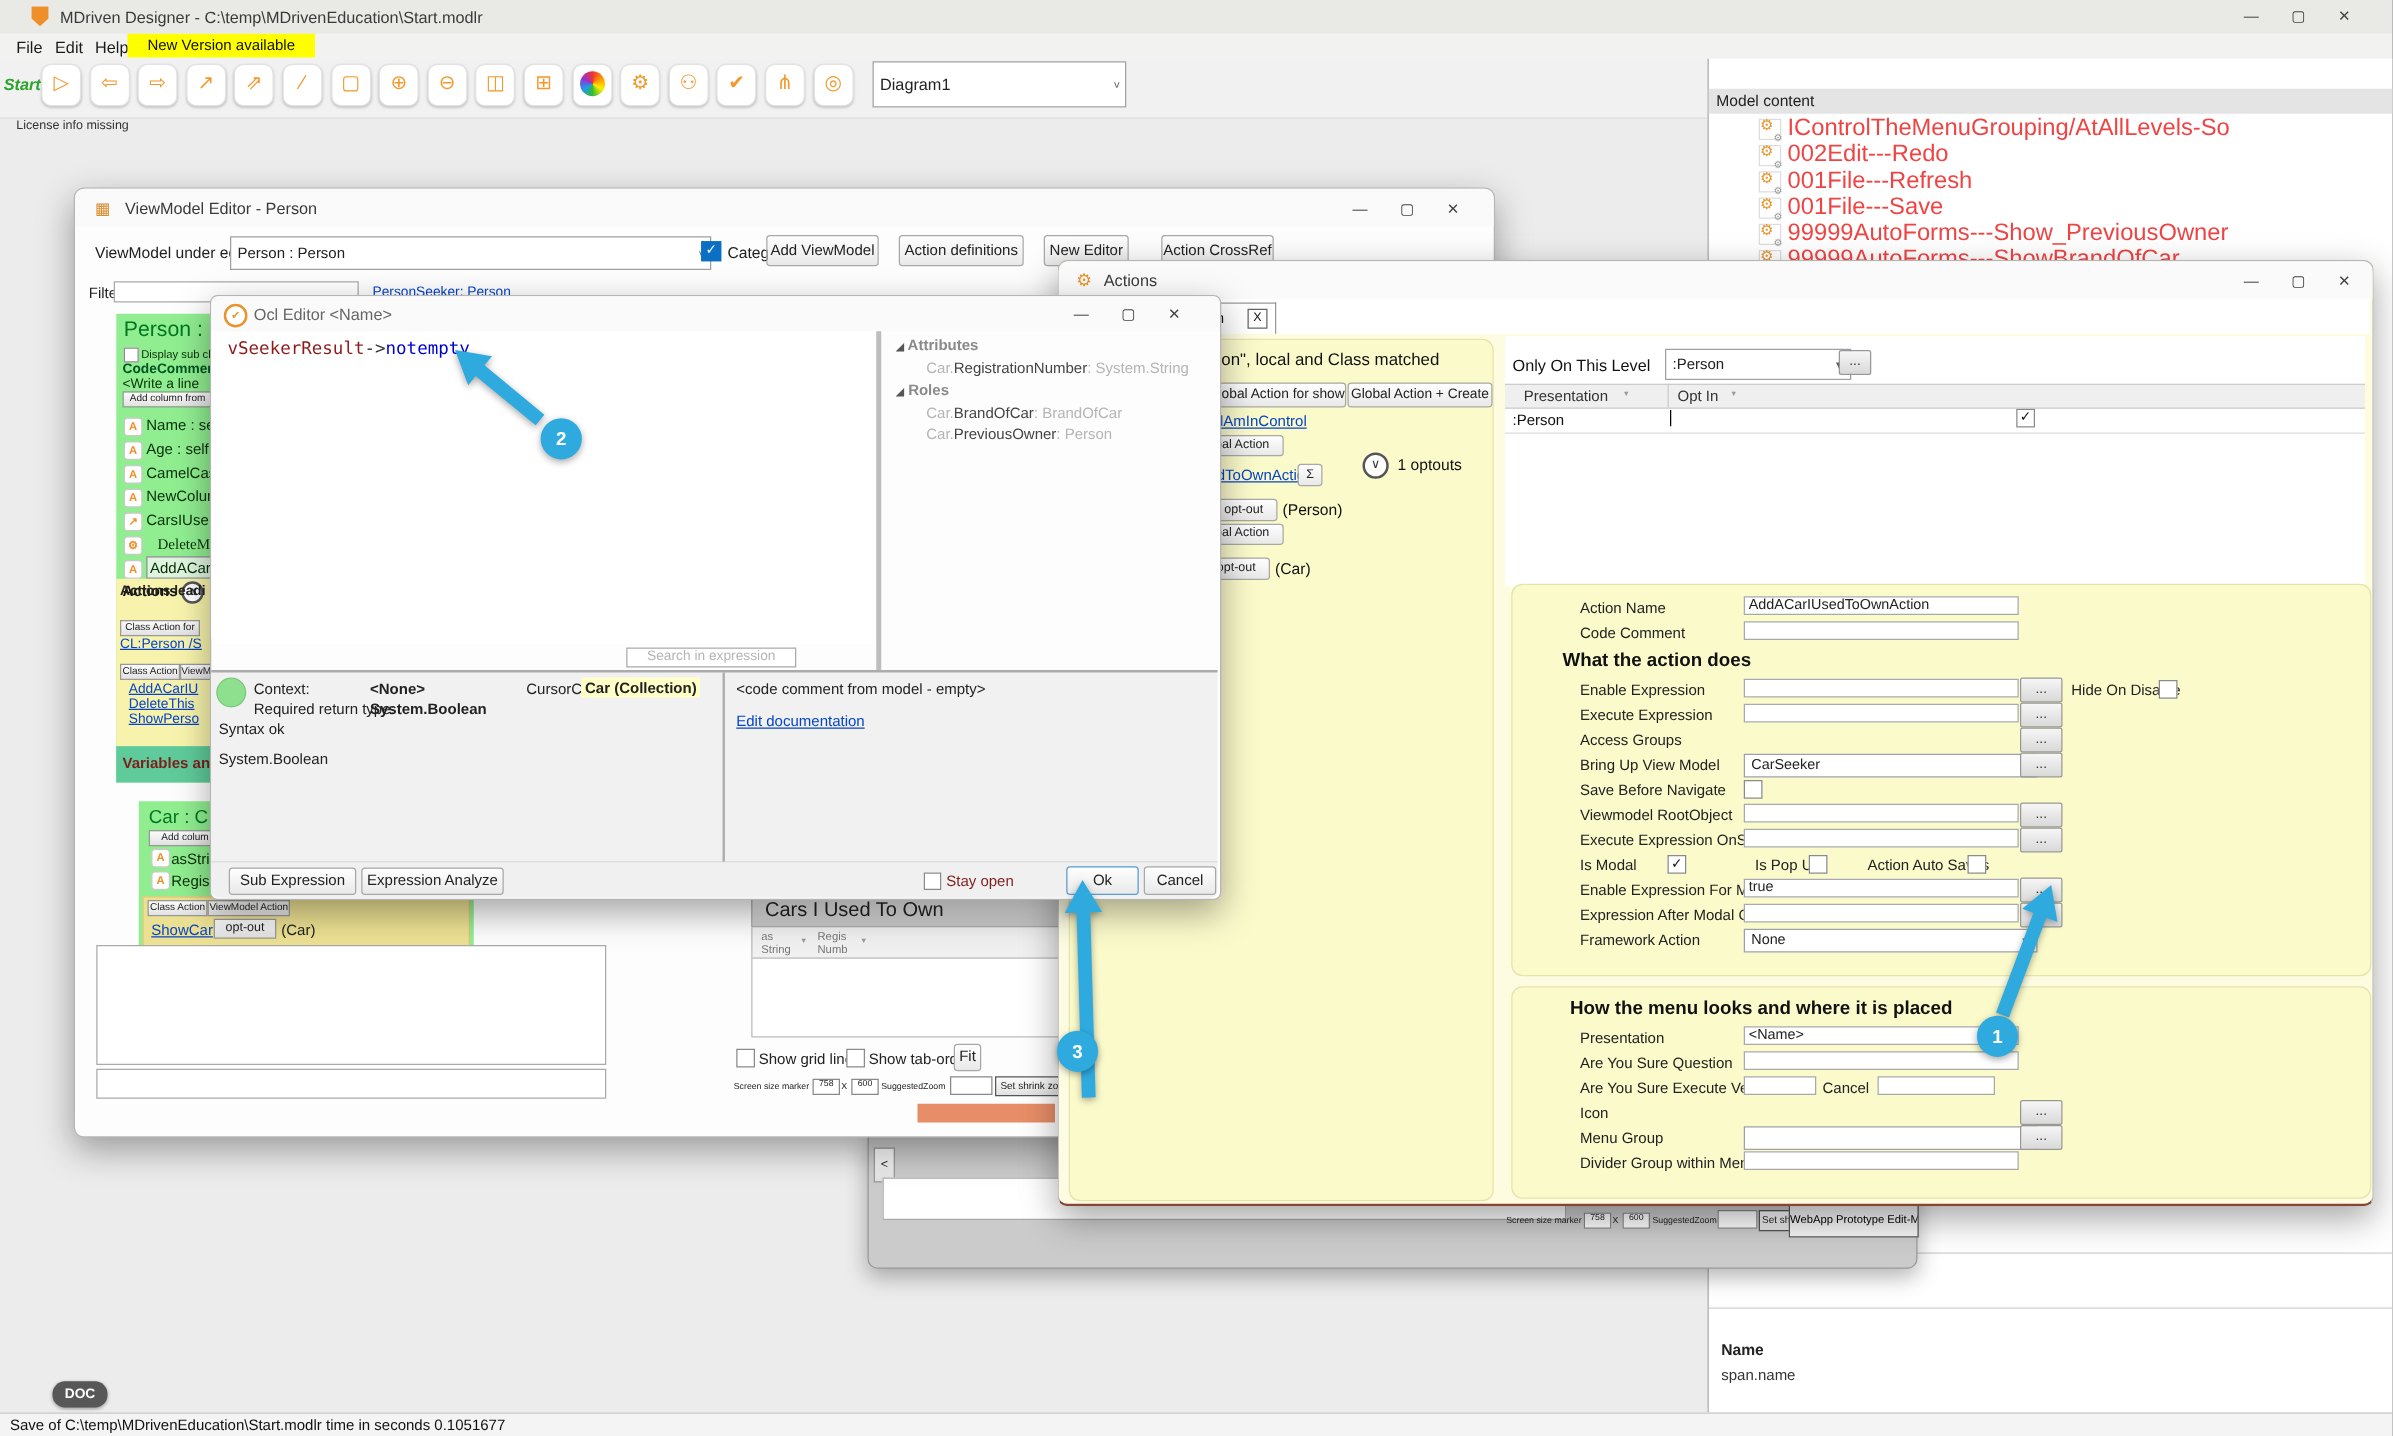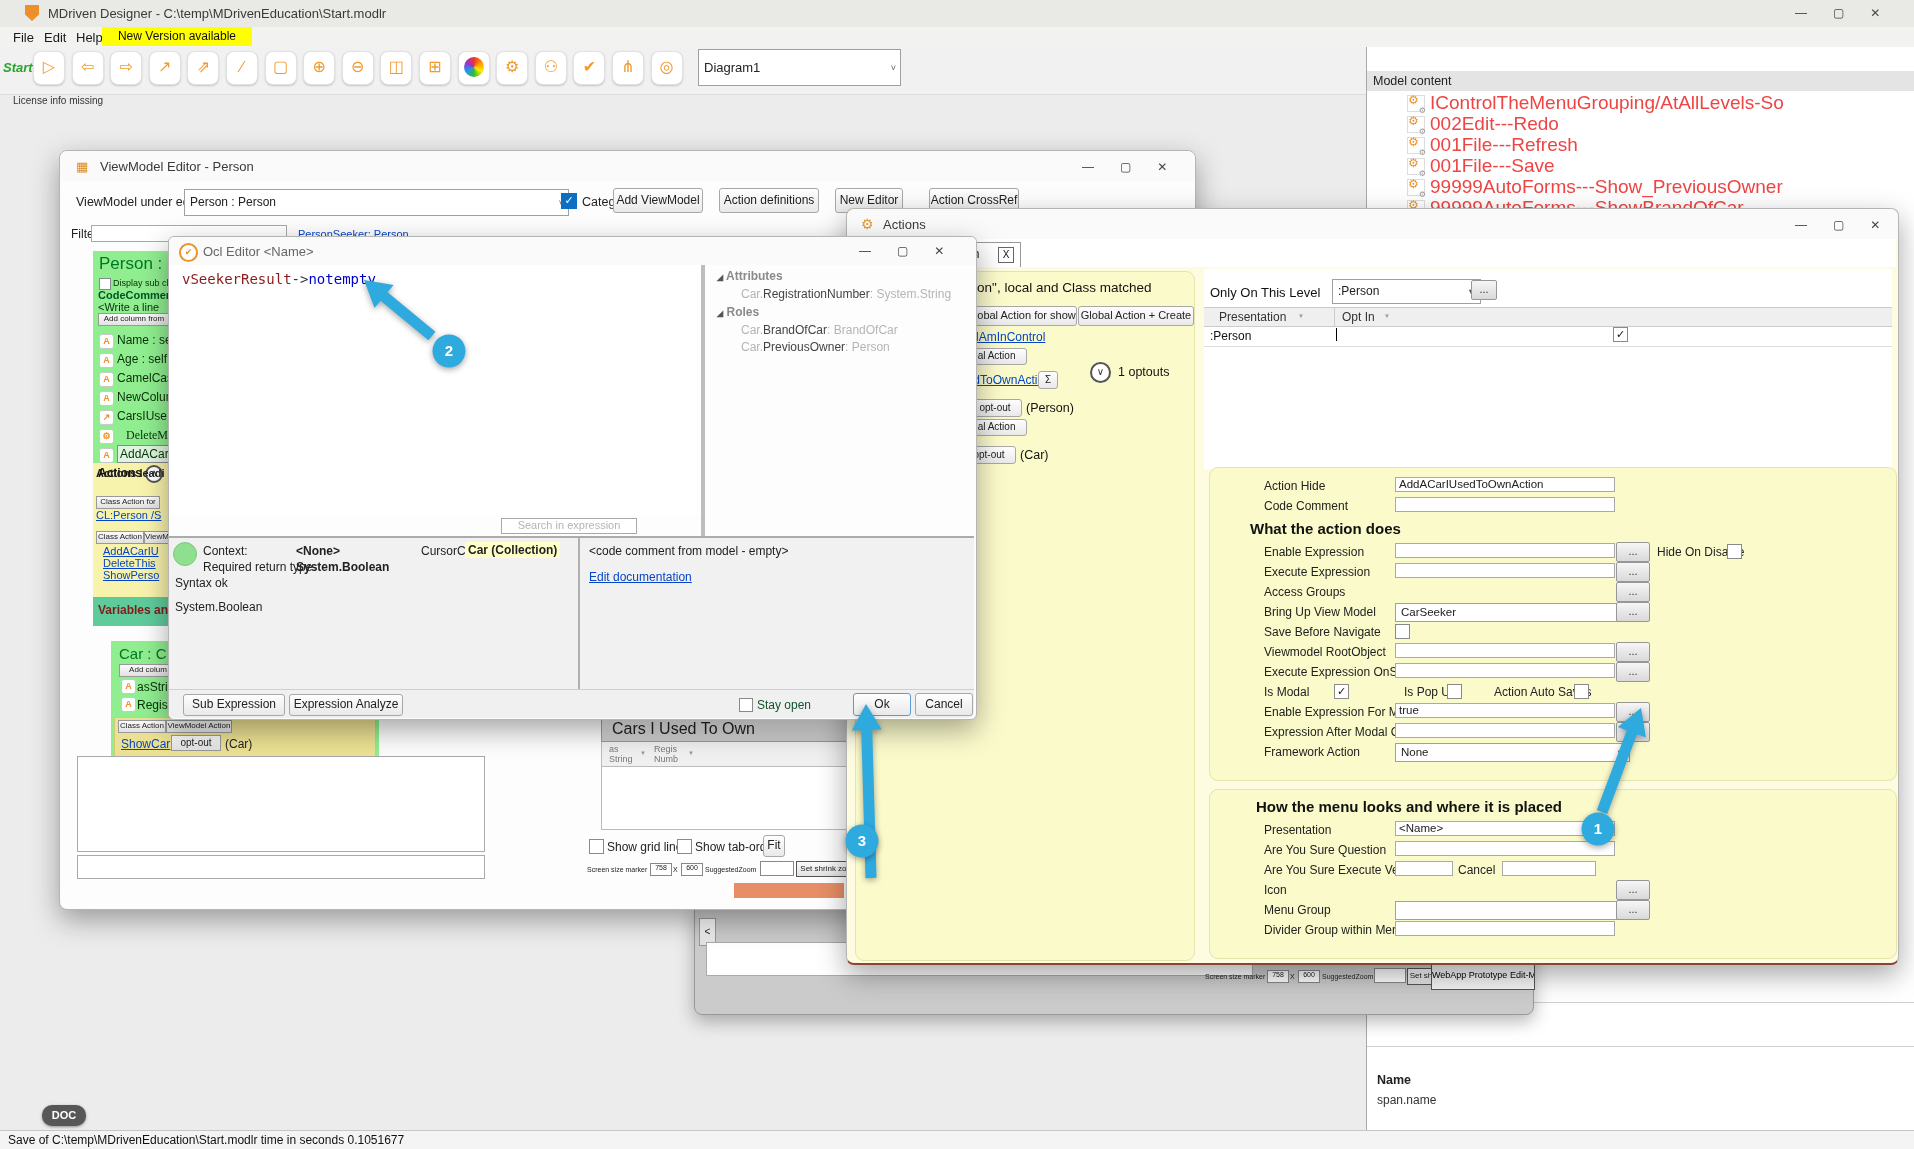--- a/index.html
+++ b/index.html
@@ -349,21 +349,21 @@
       </div>
       <span class="abs nw" style="left:6px;top:60px;font-size:12px;color:#111">:Person</span>
       <span class="caret" style="left:132px;top:59px"></span>
       <div class="cb" style="left:409px;top:58px">✓</div>
       <div class="abs" style="left:0;top:77px;width:688px;height:1px;background:#ddd"></div>
     </div>
 
     <div class="ypanel" style="left:362px;top:258px;width:686px;height:312px">
       <div id="af-rows" style="position:absolute;left:0;top:8px;width:686px">
           <div class="arow">
-            <span class="albl">Action Hide</span>
+            <span class="albl">Action Name</span>
             <div class="actl inp" style="left: 185px; width: 212px; height: 13px; line-height: 13px;">AddACarIUsedToOwnAction</div>
           </div>
           <div class="arow">
             <span class="albl">Code Comment</span>
             <div class="actl inp" style="left: 185px; width: 212px; height: 13px; line-height: 13px;"></div>
           </div>
           <div class="ahdr">What the action does</div>
           <div class="arow">
             <span class="albl">Enable Expression</span>
             <div class="actl inp" style="left: 185px; width: 212px; height: 13px; line-height: 13px;"></div>
@@ -495,21 +495,21 @@
       <span class="slbl" style="left:6px;top:62px">System.Boolean</span>
       <div class="abs" style="left:409px;top:0;width:2px;height:153px;background:#b0b0b0"></div>
       <span class="slbl" style="left:420px;top:6px">&lt;code comment from model - empty&gt;</span>
       <span class="abs link" style="left:420px;top:32px;font-size:12px">Edit documentation</span>
     </div>
 
     <div class="oclbot">
       <div class="btn" style="left:14px;top:4px;width:100px;height:20px;line-height:19px">Sub Expression</div>
       <div class="btn" style="left:120px;top:4px;width:112px;height:20px;line-height:19px">Expression Analyze</div>
       <div class="cb" style="left:570px;top:8px;width:12px;height:12px"></div>
-      <span class="abs nw" style="left:588px;top:8px;font-size:12px;color:#14532d">Stay open</span>
+      <span class="abs nw" style="left:588px;top:8px;font-size:12px;color:#7f1d1d">Stay open</span>
       <div class="btn" style="left:684px;top:3px;width:56px;height:21px;line-height:20px;border-color:#5a9bd5">Ok</div>
       <div class="btn" style="left:746px;top:3px;width:56px;height:21px;line-height:20px">Cancel</div>
     </div>
   </div>
 
   <div class="docbadge">DOC</div>
   <div class="statusbar">Save of C:\temp\MDrivenEducation\Start.modlr time in seconds 0.1051677</div>
 
   <svg id="overlay" width="1914" height="1149" style="position:absolute;left:0;top:0;z-index:40;pointer-events:none">
       <polygon points="435.49638989073605,331.7543837041062 387.5665760167793,292.2827722784948 393.60579491895976,284.94943504013287 364,280 374.5345773331268,308.10734210864433 380.5737962353072,300.7740048702824 428.50361010926395,340.2456162958938" fill="#2faadf" style="filter:drop-shadow(0 2px 3px rgba(0,0,0,.35))"></polygon>

